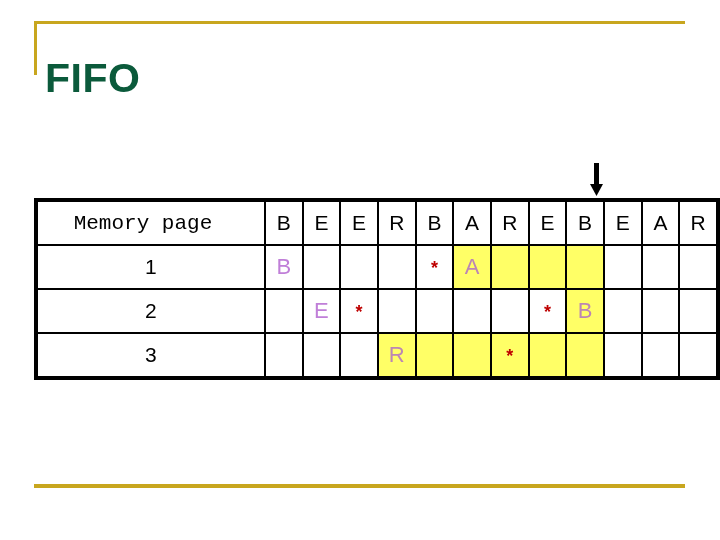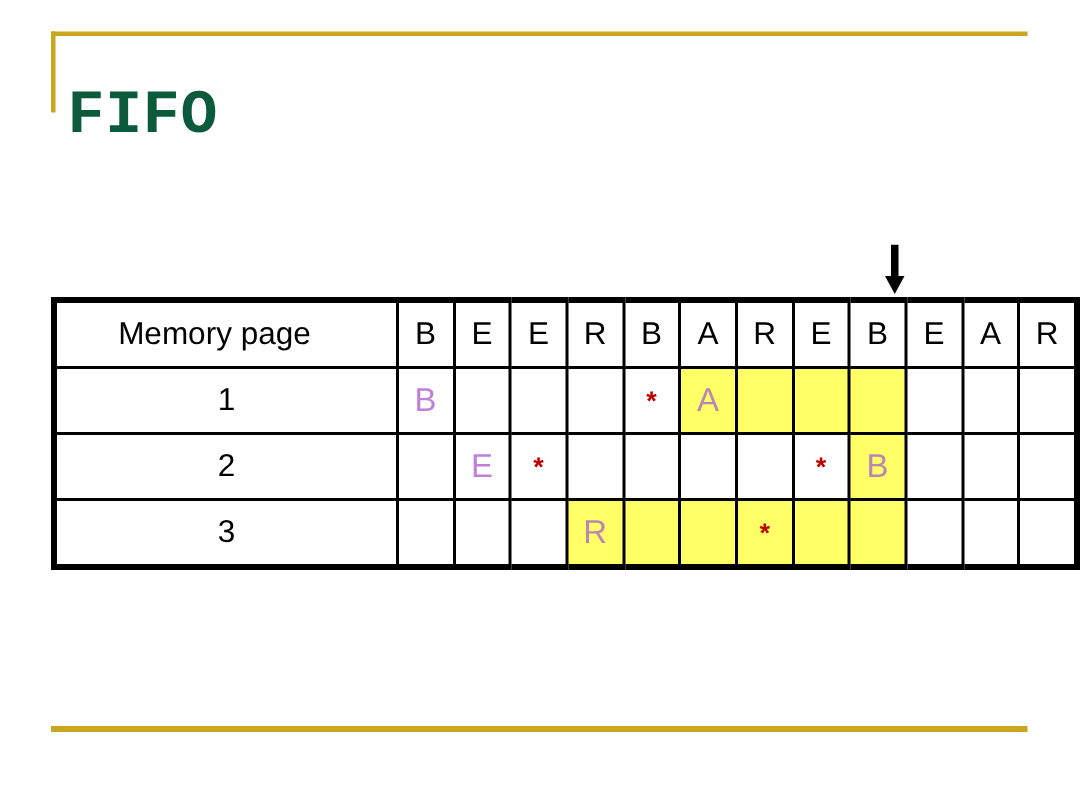--- a/index.html
+++ b/index.html
@@ -39,21 +39,21 @@
     width: 651px;
     height: 4px;
     background: #C8A61E;
   }
 
   
   .slide-title {
     position: absolute;
     left: 45px;
     top: 27px;
-    font-family: Liberation Mono, monospace;
+    font-family: Liberation Sans, sans-serif;
     font-size: 41px;
     line-height: 48px;
     color: #0B5A3B;
     letter-spacing: 0.5px;
     white-space: nowrap;
   }
 
   
   .arrow-marker {
     position: absolute;
@@ -84,20 +84,21 @@
     color: #000000;
     background: #ffffff;
   }
   .memory-table .label-col {
     width: 212px;
     padding-right: 12px;
     font-size: 21px;
   }
   .memory-table .head-label {
     padding-right: 16px;
+    font-family: Liberation Mono, monospace;
   }
   .memory-table .row-label {
     text-align: center;
     padding-right: 0;
   }
   .memory-table .data-col {
     width: 36px;
     font-size: 21px;
   }
   .memory-table td.highlight {

